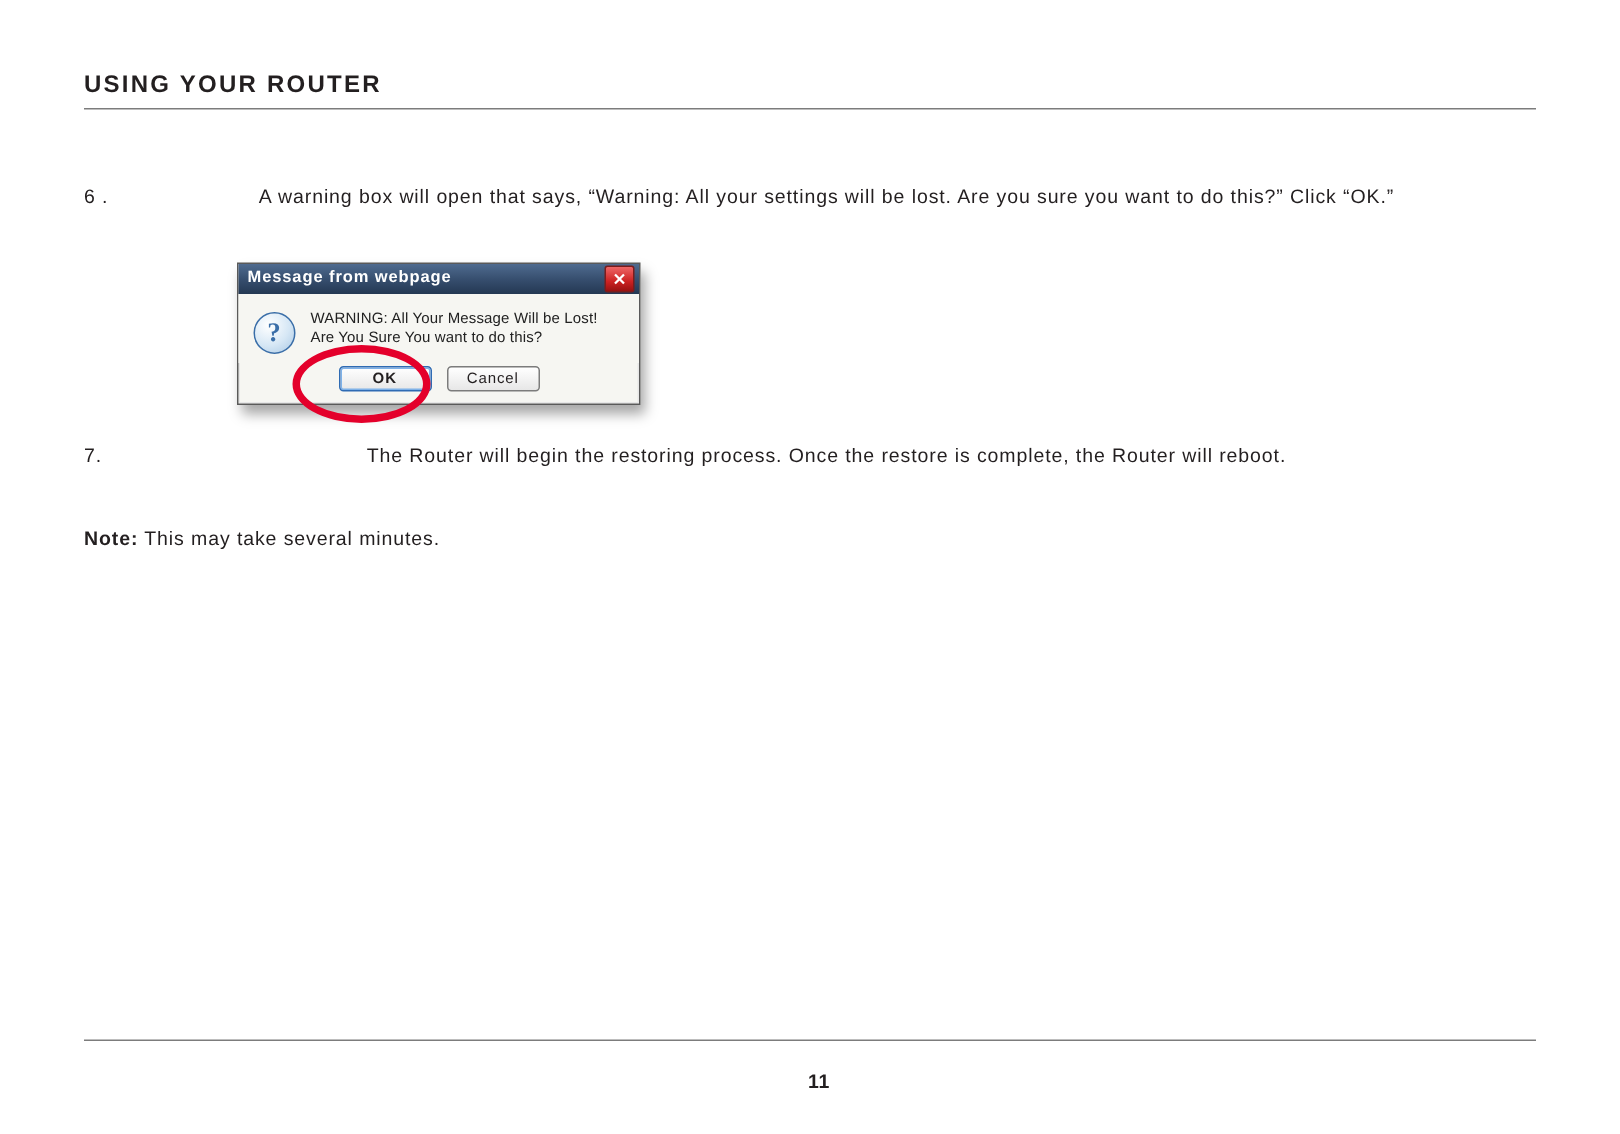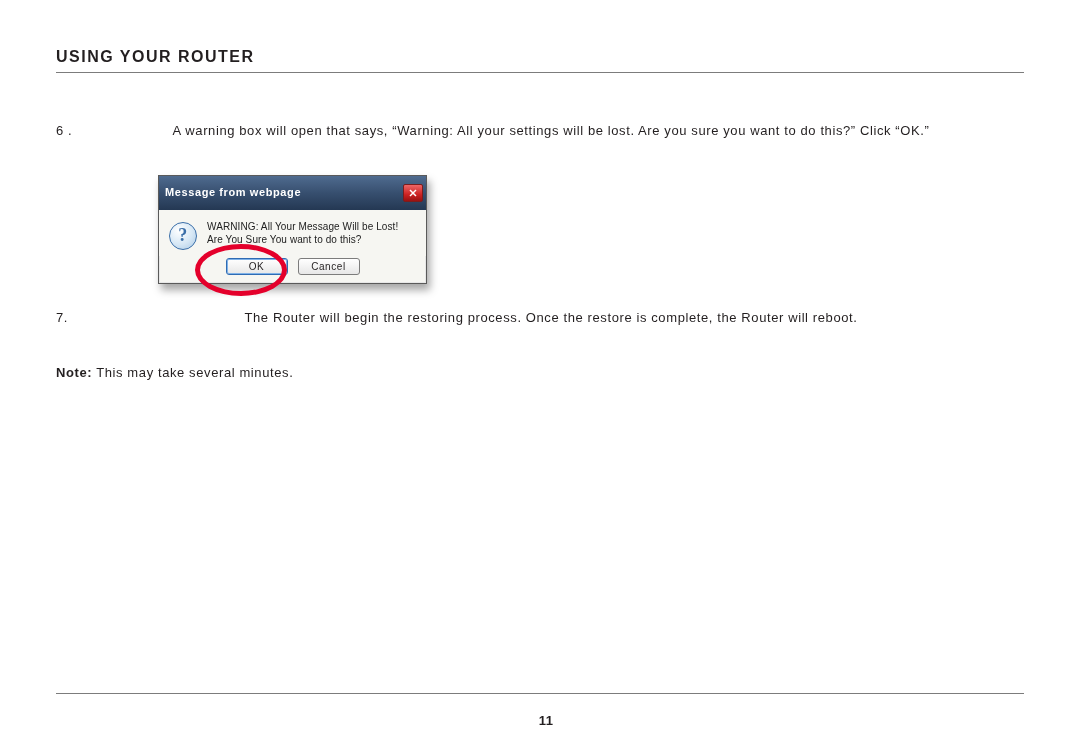--- a/index.html
+++ b/index.html
@@ -51,21 +51,21 @@
   .figure-wrap {
     margin: 34px 0 24px 102px;
   }
   .dlg {
     width: 267px;
     border: 1px solid #5a5a5a;
     background: #f6f6f2;
     box-shadow: 3px 6px 8px rgba(0,0,0,0.35), inset 0 0 0 1px #e7e7e7;
   }
   .dlg-title {
-    height: 34px;
+    height: 20px;
     display: flex;
     align-items: center;
     justify-content: space-between;
     padding: 0 3px 0 6px;
     font-size: 11px;
     font-weight: 700;
     color: #ffffff;
     background: linear-gradient(to bottom, #4f6b8f 0%, #374f6f 50%, #243853 100%);
   }
   .close-btn {
@@ -120,20 +120,21 @@
     line-height: 15px;
     text-align: center;
     border: 1px solid #7c7c7c;
     border-radius: 3px;
     background: linear-gradient(to bottom, #ffffff 0%, #e7e7e7 100%);
     box-sizing: border-box;
   }
   .btn.ok {
     border: 1px solid #2f6bb3;
     box-shadow: inset 0 0 0 1px #7fb2e8;
+    font-weight: bold;
   }
   .highlight-ellipse {
     position: absolute;
     left: 36px;
     top: -12px;
     width: 82px;
     height: 42px;
     border: 5px solid #e4002b;
     border-radius: 50%;
     pointer-events: none;

